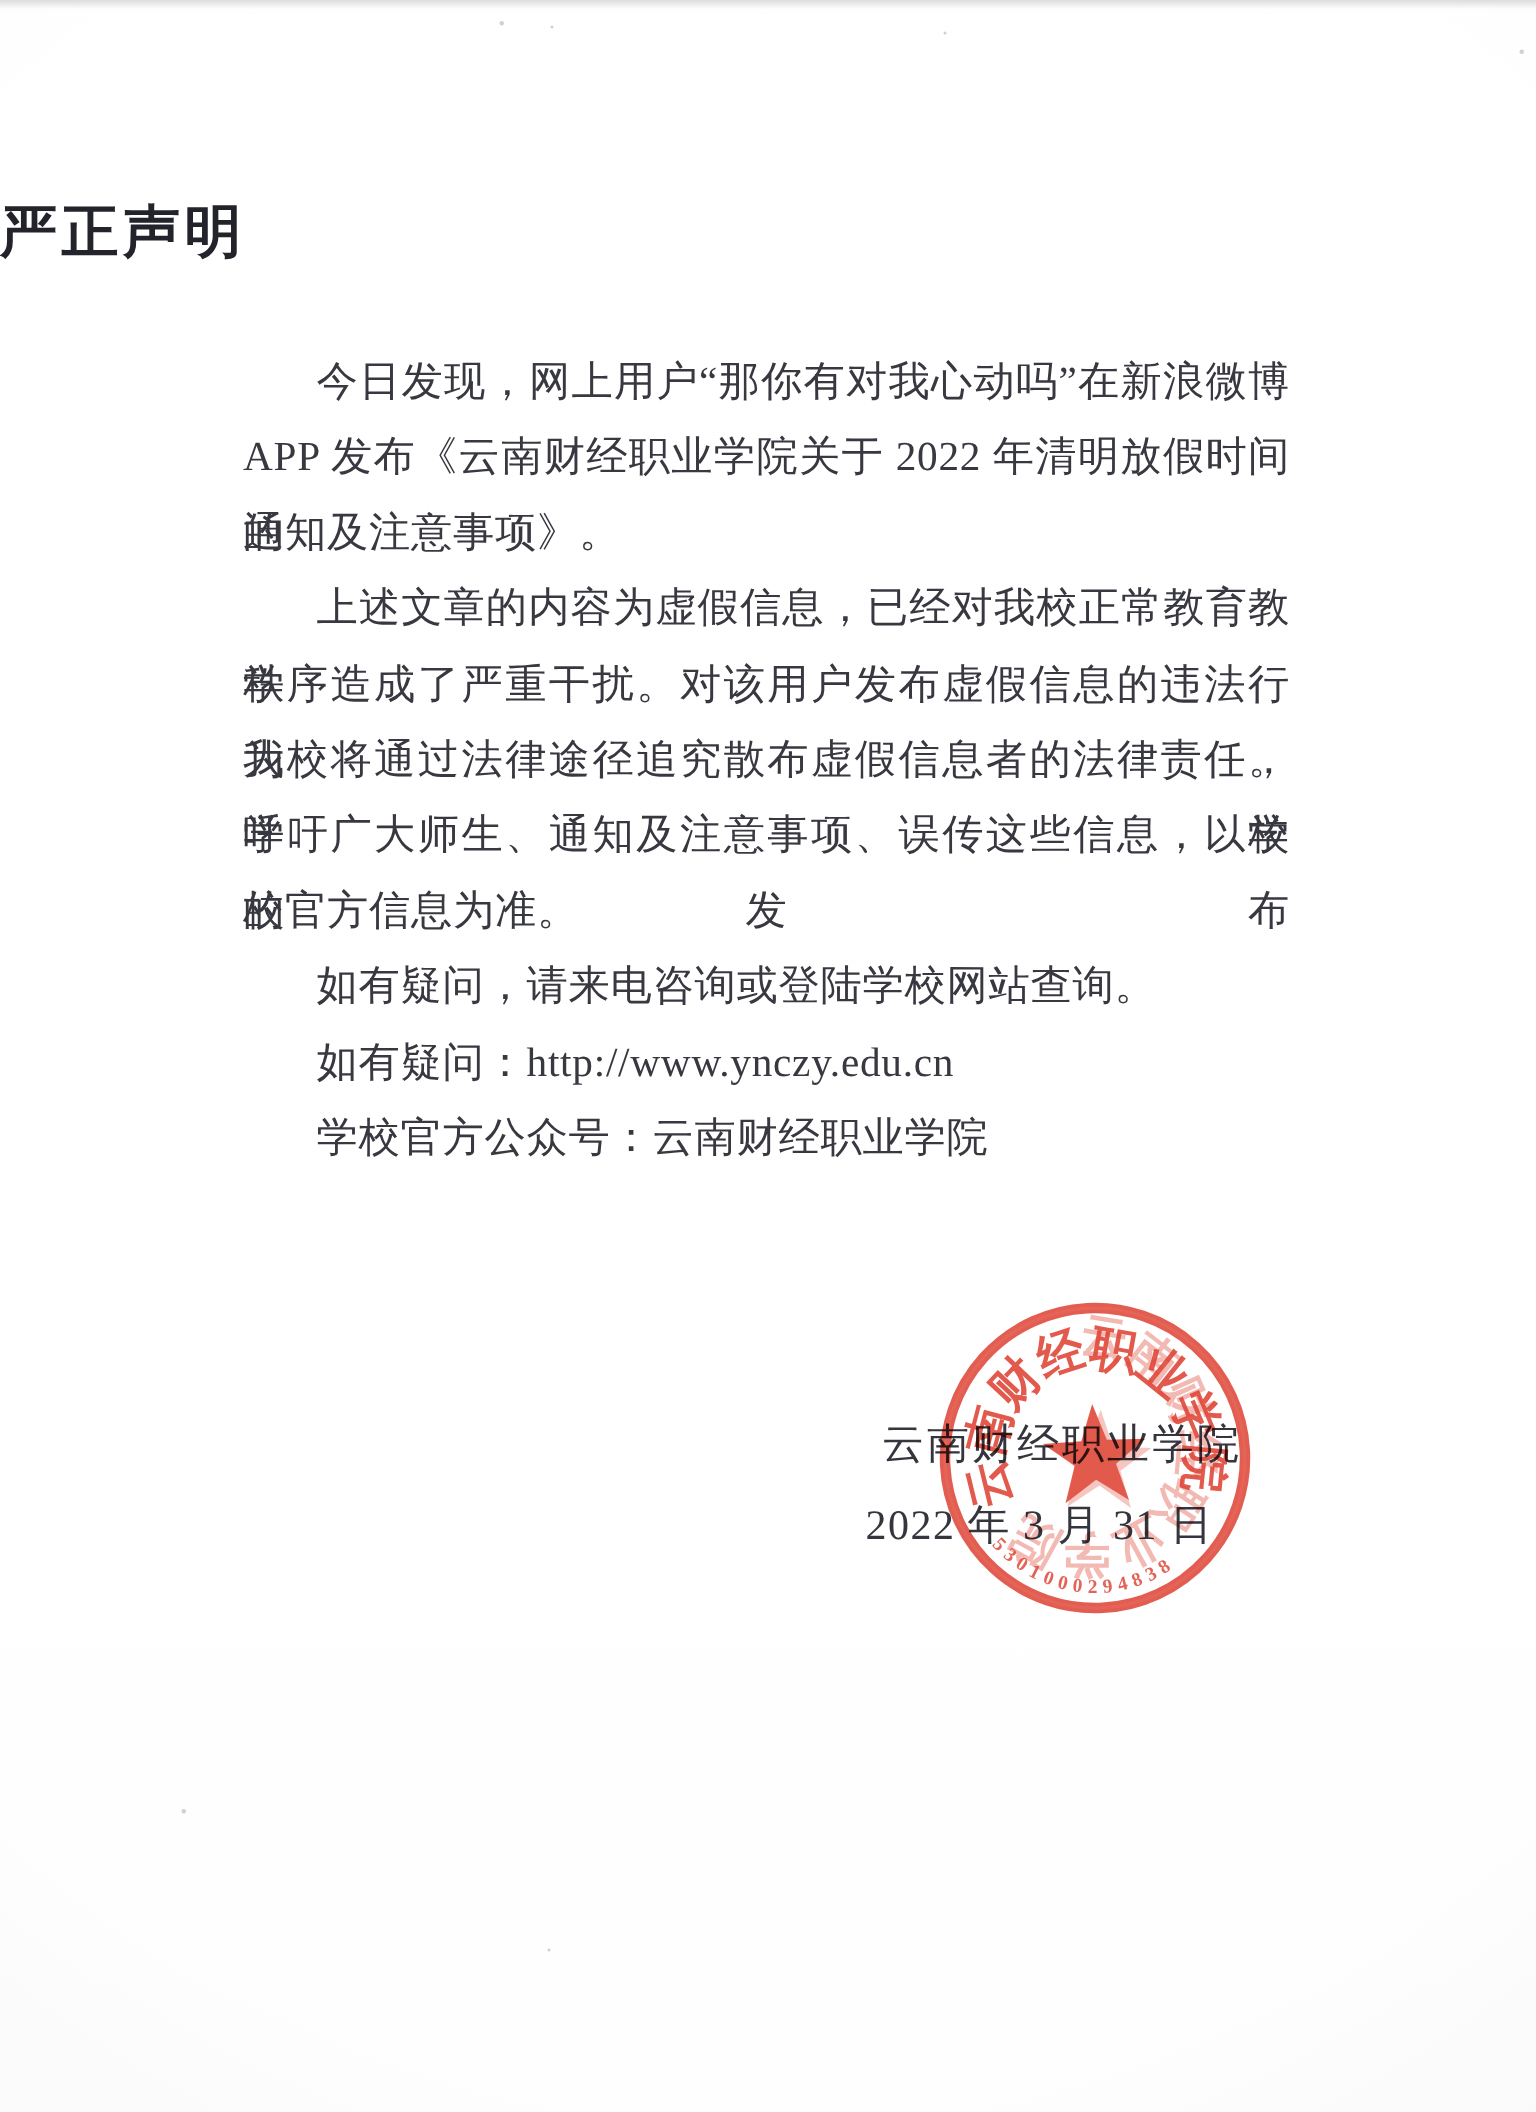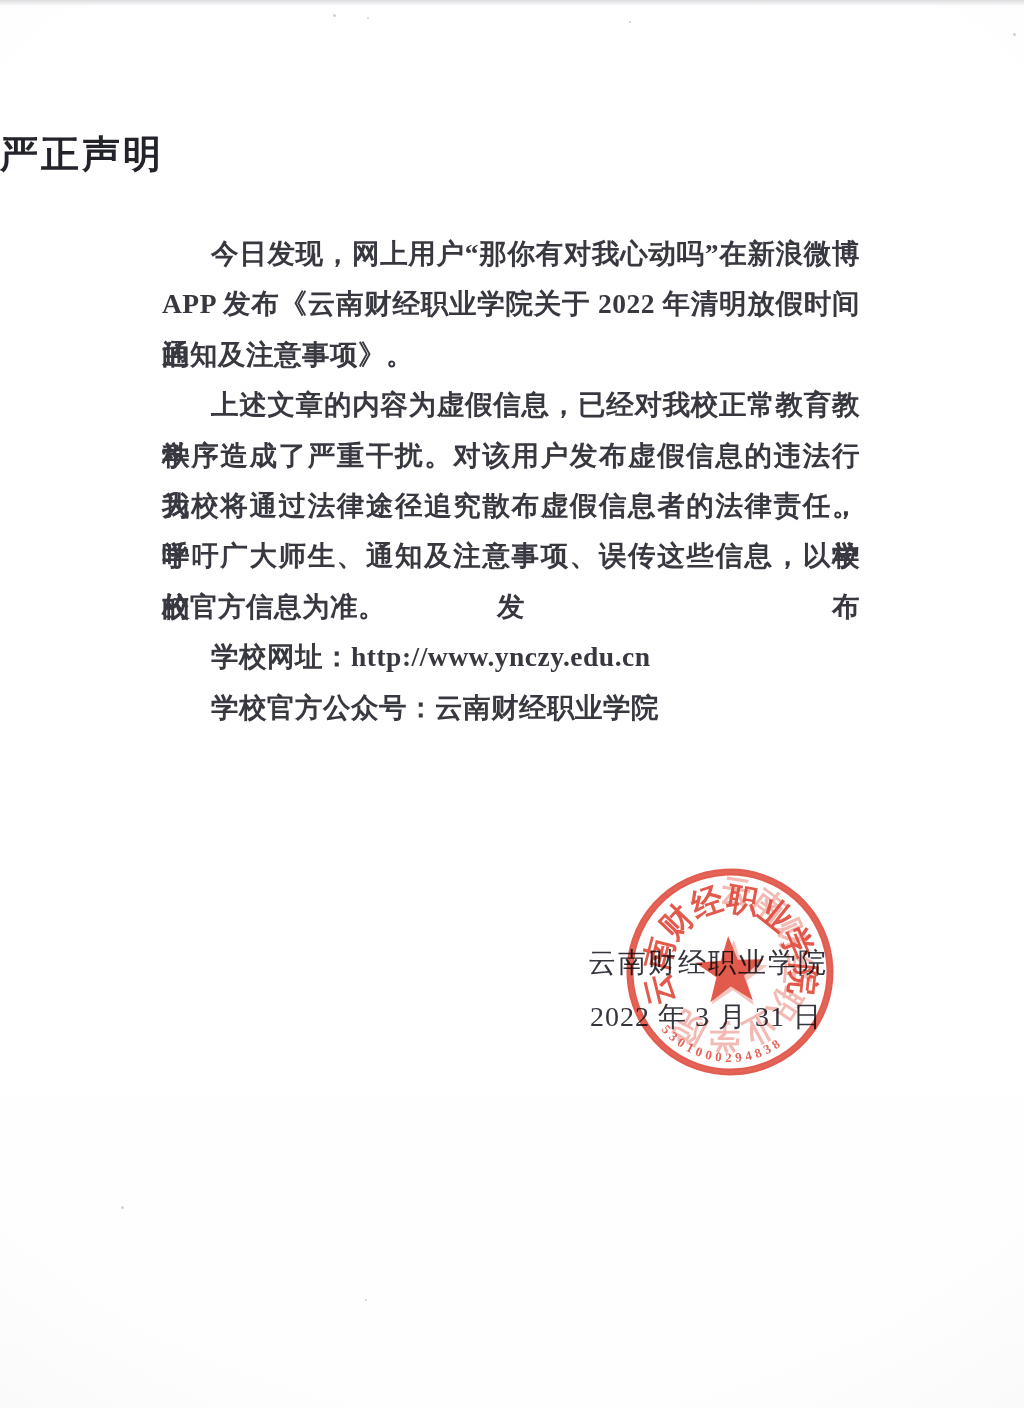--- a/index.html
+++ b/index.html
@@ -21,32 +21,32 @@
   .speck{position:absolute;border-radius:50%;background:#9a9aa2;opacity:.45;}
 
   .title{
     position:absolute;left:0;top:129px;width:1004px;
     font-size:38px;font-weight:bold;color:#23232b;
     letter-spacing:3px;
   }
 
   .body-text{
     position:absolute;left:162px;top:229px;width:698px;
-    font-size:27.5px;color:#383840;letter-spacing:.5px;font-weight:bold;
+    font-size:27.5px;color:#383840;letter-spacing:.5px;
   }
   .line{height:50.4px;line-height:50.4px;}
   .line.just{text-align:justify;text-align-last:justify;}
   .line.indent{text-indent:49px;}
 
   .sig-name{
     position:absolute;left:588px;top:944px;
     font-size:28px;color:#35353d;letter-spacing:2px;z-index:1;
   }
   .sig-date{
-    position:absolute;left:590px;top:998px;
+    position:absolute;left:577px;top:998px;
     font-size:28px;color:#35353d;letter-spacing:1px;z-index:1;
   }
 
   .seal{
     position:absolute;left:600px;top:842px;width:260px;height:260px;
     mix-blend-mode:multiply;opacity:.93;z-index:2;
     transform:rotate(-3deg);
   }
   .seal text{font-family:"Liberation Serif","DejaVu Serif",serif;}
 </style>
@@ -66,21 +66,22 @@
 
   <div class="body-text">
     <div class="line indent just">今日发现，网上用户“那你有对我心动吗”在新浪微博</div>
     <div class="line just">APP 发布《云南财经职业学院关于 2022 年清明放假时间的</div>
     <div class="line">通知及注意事项》。</div>
     <div class="line indent just">上述文章的内容为虚假信息，已经对我校正常教育教学</div>
     <div class="line just">秩序造成了严重干扰。对该用户发布虚假信息的违法行为，</div>
     <div class="line just">我校将通过法律途径追究散布虚假信息者的法律责任。学校</div>
     <div class="line just">呼吁广大师生、通知及注意事项、误传这些信息，以学校发布</div>
     <div class="line">的官方信息为准。</div>
-    <div class="line indent">学校网址：http://www.ynczy.edu.cn</div>
+    <div class="line indent">如有疑问，请来电咨询或登陆学校网站查询。</div>
+    <div class="line indent">如有疑问：http://www.ynczy.edu.cn</div>
     <div class="line indent">学校官方公众号：云南财经职业学院</div>
   </div>
 
   <div class="sig-name">云南财经职业学院</div>
   <div class="sig-date">2022 年 3 月 31 日</div>
 
   <svg class="seal" viewBox="0 0 260 260">
     <defs>
       <path id="ringPath" d="M 73.8,156.2 A 62,62 0 1 1 186.2,156.2" fill="none"></path>
       <path id="codePath" d="M 53.7,177.7 A 90,90 0 0 0 206.3,177.7" fill="none"></path>

